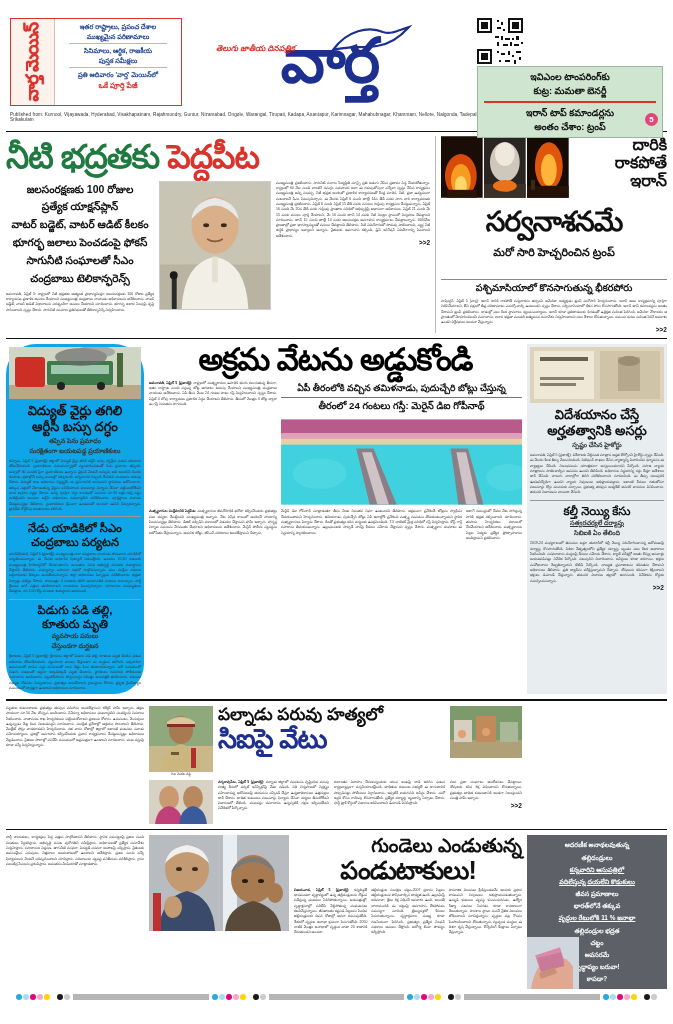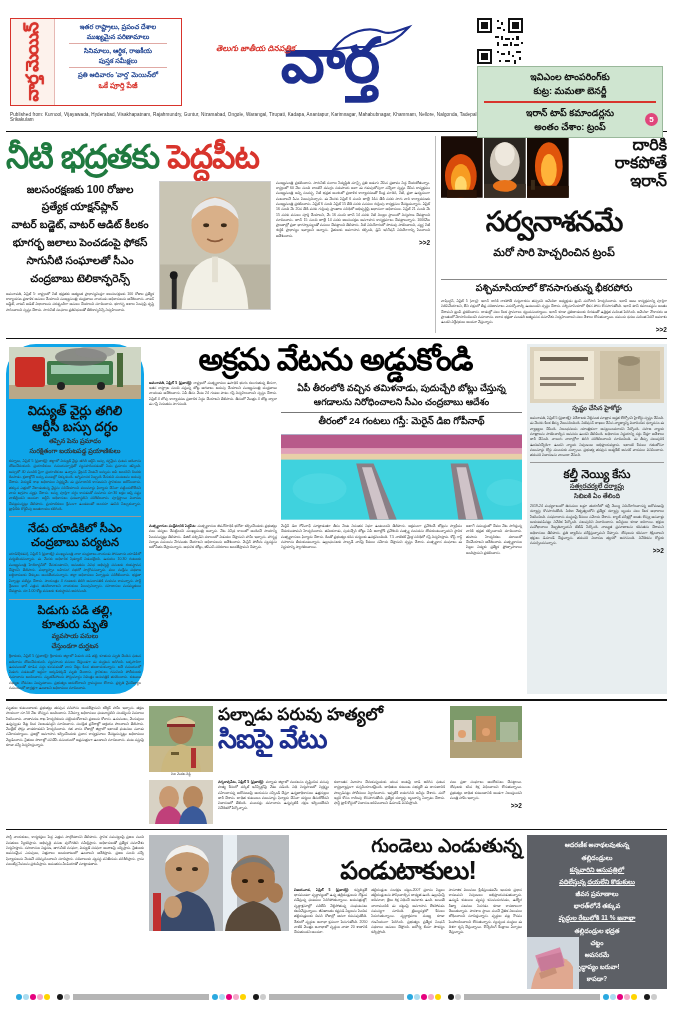--- a/index.html
+++ b/index.html
@@ -347,21 +347,20 @@
     <div class="mid-center">
       <div class="mid-hl">అక్రమ వేటను అడ్డుకోండి</div>
       <div class="mid-cols">
         <div style="width:128px">
           <div class="micro">
             <b>అమరావతి, ఏప్రిల్ 5 (ప్రజాశక్తి):</b> రాష్ట్రంలో మత్స్యకారుల ఉపాధికి భంగం కలుగుతున్న తీరుగా, ఇతర రాష్ట్రాల నుంచి వస్తున్న బోట్ల ఆగడాలు అదుపు చేయాలని ముఖ్యమంత్రి చంద్రబాబు నాయుడు ఆదేశించారు. ఏపీ తీరం వెంట 24 గంటల పాటు గస్తీ నిర్వహించాలని స్పష్టం చేశారు. ఏప్రిల్ 4 లోపు కార్యాచరణ ప్రణాళిక సిద్ధం చేయాలని తెలిపారు. తీరంలో మొత్తం 4 బోట్ల ద్వారా ఈ గస్తీ నిరంతరం సాగనుంది.
           </div>
         </div>
         <div style="flex:1">
           <div class="mid-sub">ఏపీ తీరంలోకి వచ్చిన తమిళనాడు, పుదుచ్చేరి బోట్లు చేస్తున్న</div>
-          <div class="mid-sub">ఆగడాలను నిరోధించాలని సీఎం చంద్రబాబు ఆదేశం</div>
           <div class="mid-sub-u">తీరంలో 24 గంటలు గస్తీ: మెరైన్ డిఐ గోపీనాథ్</div>
           <svg style="width:100%;height:88px;display:block;margin-top:4px" viewBox="0 0 250 88">
             <rect width="250" height="88" fill="#2ec8d8"></rect>
             <rect width="250" height="18" fill="#b85a8a"></rect>
             <rect y="14" width="250" height="8" fill="#e0a0b8"></rect>
             <rect y="20" width="250" height="7" fill="#e8cfa8"></rect>
             <rect y="26" width="250" height="62" fill="#3fd2de"></rect>
             <path d="M78 30 L96 30 L120 88 L92 88 Z" fill="#8a7f86"></path>
             <path d="M84 34 L94 34 L112 88 L100 88 Z" fill="#cfc3c8"></path>
             <path d="M176 30 L194 30 L210 88 L184 88 Z" fill="#8a7f86"></path>
@@ -388,20 +387,22 @@
       <svg style="width:100%;height:56px;display:block" viewBox="0 0 134 56">
         <rect width="134" height="56" fill="#ddd3bd"></rect>
         <rect x="4" y="4" width="60" height="48" fill="#efe8d6"></rect>
         <rect x="10" y="10" width="48" height="4" fill="#6a6050"></rect>
         <rect x="10" y="30" width="44" height="3" fill="#8a8070"></rect>
         <rect x="10" y="36" width="36" height="3" fill="#8a8070"></rect>
         <rect x="70" y="4" width="60" height="48" fill="#cfc3a8"></rect>
         <rect x="88" y="10" width="22" height="34" fill="#b5a88c"></rect>
         <ellipse cx="99" cy="14" rx="11" ry="5" fill="#9a8d72"></ellipse>
       </svg>
+      <div class="side-hl" style="white-space:pre-line">విదేశయానం చేస్తే
+అర్హతత్వానికి అసర్లు</div>
       <div class="side-sub">స్పష్టం చేసిన హైకోర్టు</div>
       <div class="micro" style="margin-top:3px">
         అమరావతి, ఏప్రిల్ 5 (ప్రజాశక్తి): విదేశాలకు వెళ్లినంత మాత్రాన అర్హత కోల్పోరని హైకోర్టు స్పష్టం చేసింది. ఈ మేరకు కీలక తీర్పు వెలువరించింది. పిటిషనర్ దాఖలు చేసిన వ్యాజ్యాన్ని విచారించిన ధర్మాసనం ఈ వ్యాఖ్యలు చేసింది. నిబంధనలను యాంత్రికంగా అన్వయించరాదని పేర్కొంది. సహజ న్యాయ సూత్రాలను పాటించాల్సిన అవసరం ఉందని తెలిపింది. అధికారుల నిర్ణయాన్ని రద్దు చేస్తూ ఆదేశాలు జారీ చేసింది. నాలుగు వారాల్లోగా తిరిగి పరిశీలించాలని సూచించింది. ఈ తీర్పు పలువురికి ఊరటనిచ్చేదిగా ఉందని న్యాయ నిపుణులు అభిప్రాయపడ్డారు. ఇలాంటి కేసులు గతంలోనూ పలుమార్లు కోర్టు ముందుకు వచ్చాయి. ప్రభుత్వ తరఫున అడ్వకేట్ జనరల్ వాదనలు వినిపించారు. తదుపరి విచారణను వాయిదా వేసింది.
       </div>
       <div class="hrule-thin"></div>
       <div class="side-hl-sm">కల్తీ నెయ్యి కేసు</div>
       <div class="side-sub" style="text-decoration:underline">సత్వరచర్యలే దర్యాప్తు</div>
       <div class="side-sub">సిబిఐకి ఏం తేలింది</div>
       <div class="micro" style="margin-top:3px">
         2019-24 మధ్యకాలంలో తిరుమల లడ్డూ తయారీలో కల్తీ నెయ్యి వినియోగించారన్న ఆరోపణలపై దర్యాప్తు కొనసాగుతోంది. సిబిఐ నేతృత్వంలోని ప్రత్యేక దర్యాప్తు బృందం పలు కీలక ఆధారాలు సేకరించింది. సరఫరాదారు సంస్థలపై కేసులు నమోదు చేశారు. ల్యాబ్ పరీక్షల్లో జంతు కొవ్వు ఆనవాళ్లు బయటపడినట్లు నివేదిక పేర్కొంది. పలువురిని విచారించారు. అరెస్టులు కూడా జరిగాయి. భక్తుల మనోభావాలు దెబ్బతిన్నాయని టీటీడీ పేర్కొంది. నాణ్యత ప్రమాణాలను కఠినతరం చేశామని అధికారులు తెలిపారు. ప్రతి బ్యాచ్‌ను పరీక్షిస్తున్నామని చెప్పారు. దోషులను కఠినంగా శిక్షించాలని భక్తులు డిమాండ్ చేస్తున్నారు. తదుపరి విచారణ త్వరలో జరగనుంది. నివేదికను కోర్టుకు సమర్పించనున్నారు.

